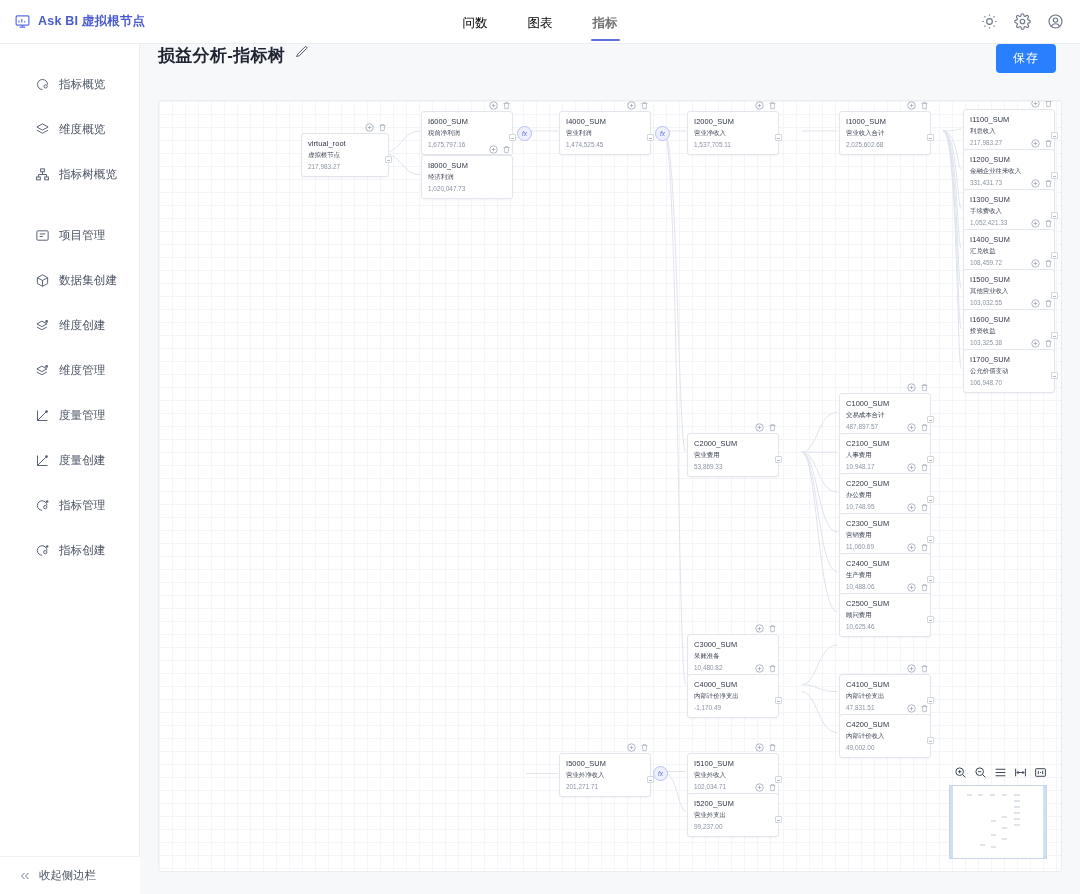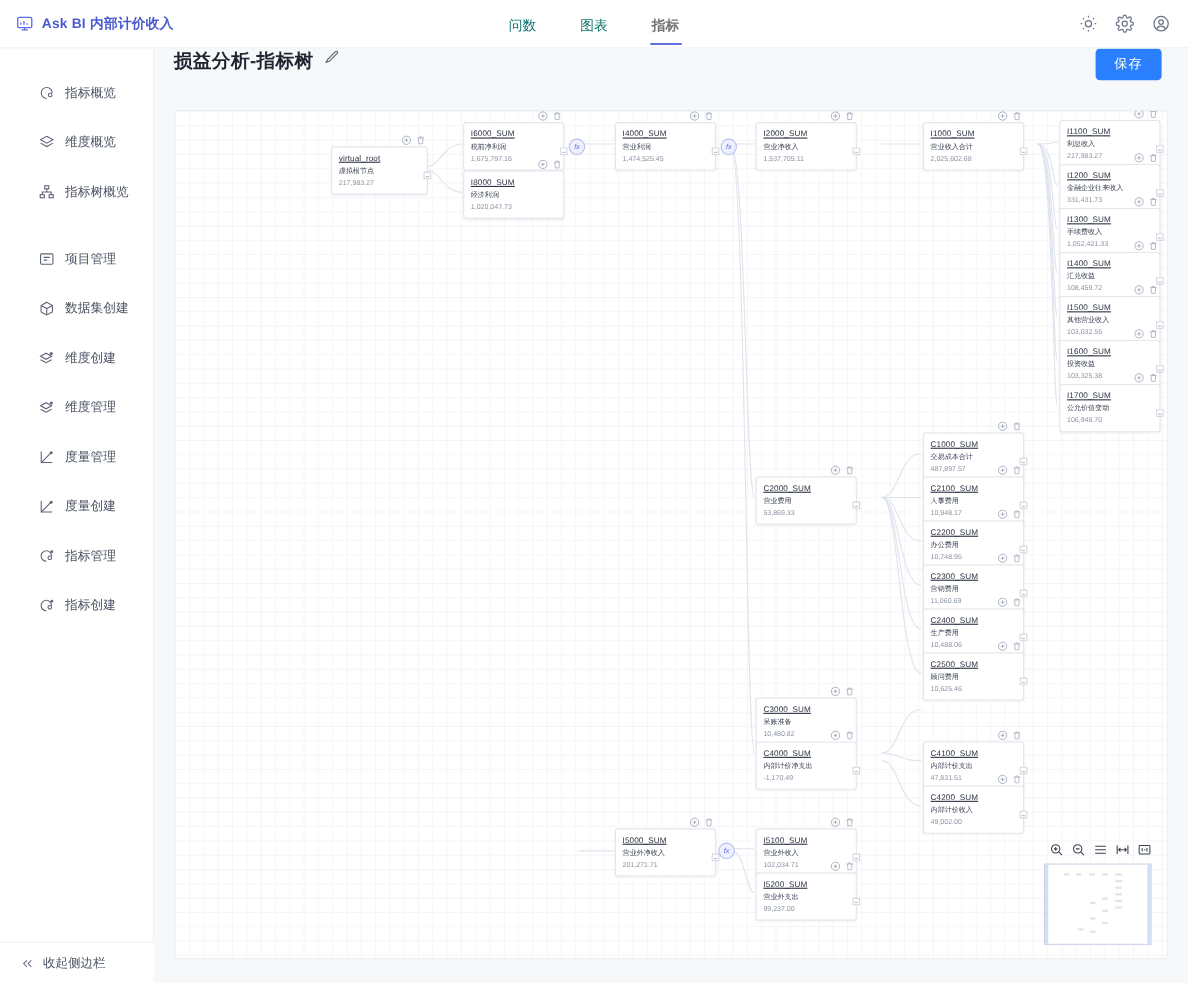--- a/index.html
+++ b/index.html
@@ -12,21 +12,21 @@
   .topbar {
     position: absolute; top: 0; left: 0; width: 1080px; height: 44px;
     background: #fff; border-bottom: 1px solid #eceef2;
     display: flex; align-items: center; z-index: 40;
   }
   .brand { display: flex; align-items: center; gap: 7px; padding-left: 14px; }
   .brand-icon { width: 17px; height: 17px; color: #5b6ee8; display: block; }
   .brand-text { font-size: 12.5px; font-weight: bold; color: #4a5bd0; letter-spacing: .2px; }
   .topnav { position: absolute; left: 0; right: 0; display: flex; justify-content: center; gap: 36px; }
   .topnav-item {
-    font-size: 12.5px; color: #0f766e; padding: 12px 2px 9px; position: relative; cursor: pointer;
+    font-size: 12.5px; color: #000000; padding: 12px 2px 9px; position: relative; cursor: pointer;
   }
   .topnav-item.active { color: #737373; font-weight: bold; }
   .topnav-item.active::after {
     content: ""; position: absolute; left: 0; right: 0; bottom: 0; height: 2px;
     background: #6271e0; border-radius: 2px;
   }
   .topright { margin-left: auto; display: flex; align-items: center; gap: 16px; padding-right: 16px; }
   .ticon { width: 17px; height: 17px; color: #6b7385; cursor: pointer; display: block; }
   
   .sidebar {
@@ -72,21 +72,21 @@
       linear-gradient(to right, #f4f5f8 1px, transparent 1px),
       linear-gradient(to bottom, #f4f5f8 1px, transparent 1px);
     background-size: 13px 13px;
   }
   .edges { position: absolute; inset: 0; }
   
   .node {
     position: absolute; width: 92px; background: #fff; border: 1px solid #e3e6ec;
     border-radius: 3px; padding: 5px 6px 6px; box-shadow: 0 1px 2px rgba(20,30,60,.045);
   }
-  .node .code { font-size: 7.4px; color: #2c3342; letter-spacing: .1px; margin-bottom: 3px; text-decoration: underline; }
+  .node .code { font-size: 7.4px; color: #2c3342; letter-spacing: .1px; margin-bottom: 3px; }
   .node .name { font-size: 6.4px; color: #3b4252; margin-bottom: 3px; }
   .node .val  { font-size: 6.4px; color: #8b93a3; }
   .node-plus, .node-trash {
     position: absolute; top: -11px; width: 9px; height: 9px; color: #a9b0bd; cursor: pointer;
   }
   .node-plus { right: 14px; }
   .node-trash { right: 1px; }
   .port {
     position: absolute; top: 22px; width: 7px; height: 7px; border: 1px solid #d2d7e0;
     background: #fff; border-radius: 1px; cursor: pointer;
@@ -116,21 +116,21 @@
 </head>
 <body>
 
 <div class="topbar">
   <div class="brand">
     <svg class="brand-icon" viewBox="0 0 24 24" fill="none" stroke="currentColor" stroke-width="1.7">
       <rect x="3" y="4" width="18" height="13" rx="1.5"></rect>
       <path d="M7 13.5v-3M11 13.5v-5M15 13.5v-2"></path>
       <path d="M8 20h8M12 17v3"></path>
     </svg>
-    <span class="brand-text">Ask BI 内部计价收入</span>
+    <span class="brand-text">Ask BI 虚拟根节点</span>
   </div>
 
   <div class="topnav">
     <div class="topnav-item">问数</div>
     <div class="topnav-item">图表</div>
     <div class="topnav-item active">指标</div>
   </div>
 
   <div class="topright">
     <svg class="ticon" viewBox="0 0 24 24" fill="none" stroke="currentColor" stroke-width="1.6">

